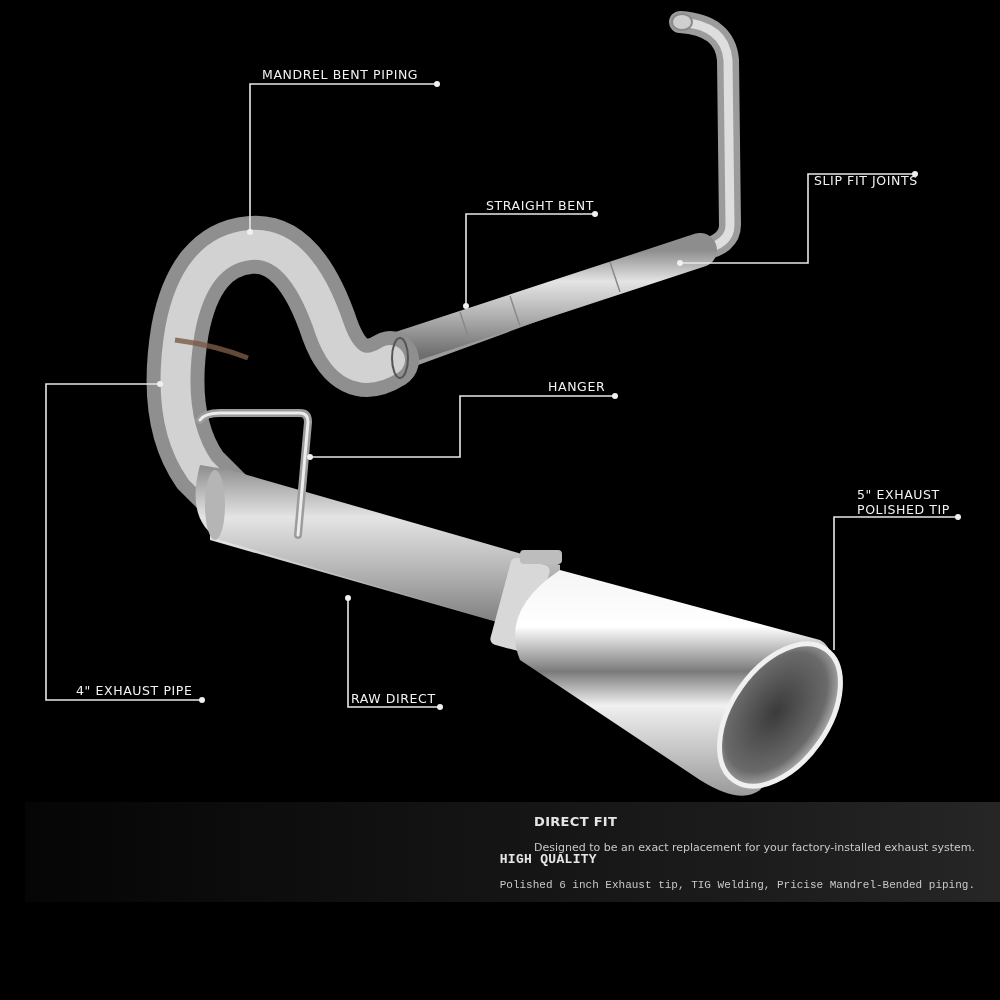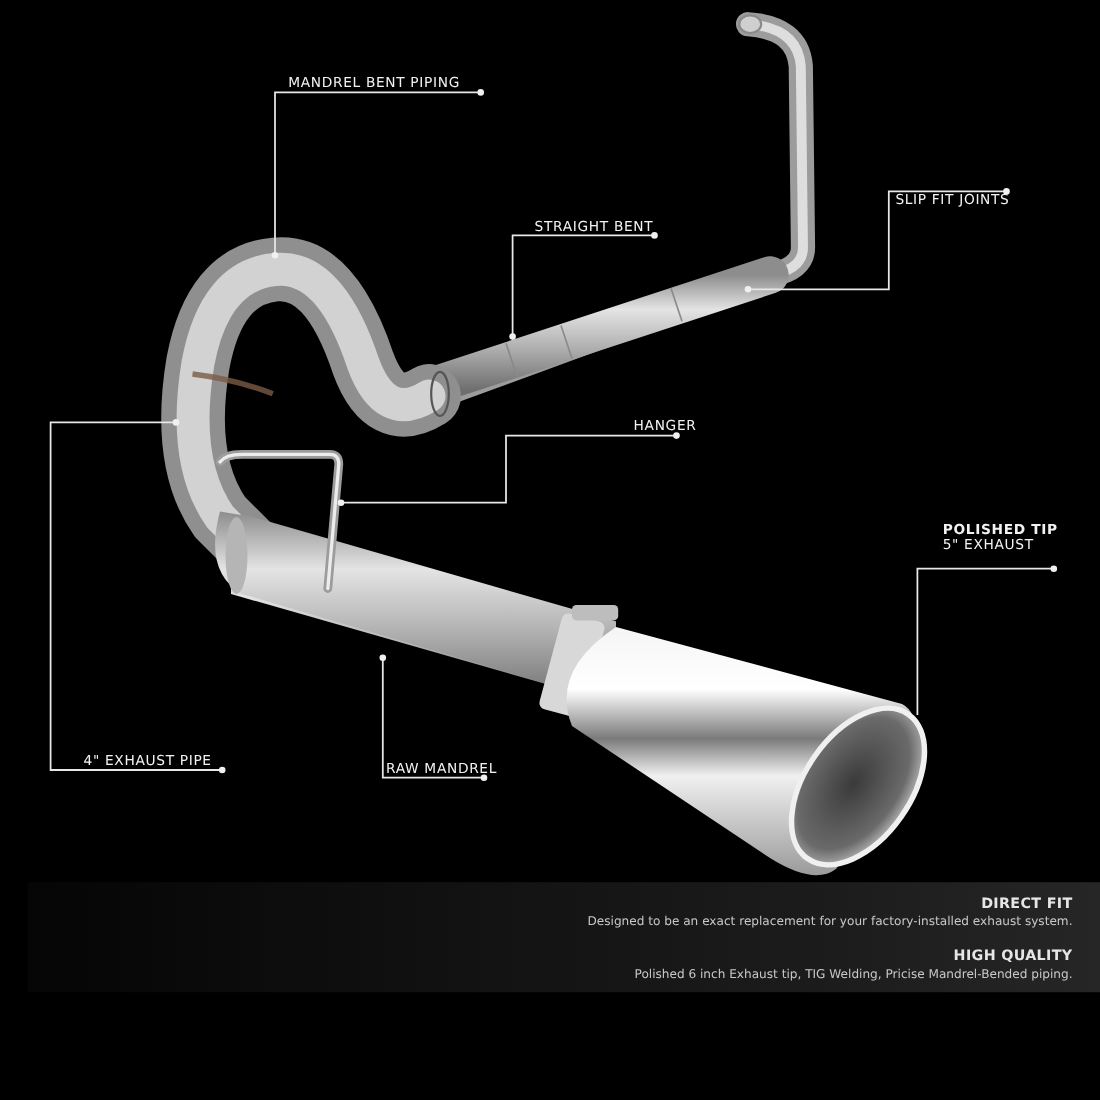--- a/index.html
+++ b/index.html
@@ -2,23 +2,23 @@
 <html><head>
 <meta charset="utf-8">
 <style>
   html, body { margin:0; padding:0; background:#000; }
   body { width:1000px; height:1000px; position:relative; overflow:hidden; font-family:"DejaVu Sans", sans-serif; }
   #stage { position:absolute; left:0; top:0; width:1000px; height:1000px; background:#000; }
   svg.art { position:absolute; left:0; top:0; }
   .label { position:absolute; color:#f2f2f2; font-size:12.5px; letter-spacing:0.6px; white-space:nowrap; line-height:14px; }
   .banner { position:absolute; left:25px; top:802px; width:975px; height:100px;
     background:linear-gradient(90deg,#050505 0%,#101010 35%,#1c1c1c 75%,#262626 100%); }
-  .banner .block { position:absolute; right:25px; text-align:right; color:#d8d8d8; }
+  .banner .block { position:absolute; right:25px; text-align:left; color:#d8d8d8; }
   .banner .title { font-size:13px; font-weight:bold; color:#e6e6e6; letter-spacing:0.3px; }
-  .banner .desc { font-size:11px; color:#c8c8c8; margin-top:2px; }
+  .banner .desc { font-size:11px; color:#c8c8c8; margin-top:12px; }
 </style>
 </head>
 <body>
 
 <div id="stage">
 
   <svg class="art" width="1000" height="1000" viewBox="0 0 1000 1000">
     <defs>
       <linearGradient id="pipeG" x1="0" y1="0" x2="0" y2="1">
         <stop offset="0" stop-color="#8d8d8d"></stop>
@@ -108,30 +108,30 @@
       <circle cx="160" cy="384" r="3"></circle>
       <circle cx="202" cy="700" r="3"></circle>
       <circle cx="348" cy="598" r="3"></circle>
       <circle cx="440" cy="707" r="3"></circle>
     </g>
   </svg>
 
   <div class="label" style="left:262px; top:68px;">MANDREL BENT PIPING</div>
   <div class="label" style="left:814px; top:158px;margin-top:16px;">SLIP FIT JOINTS</div>
   <div class="label" style="left:486px; top:199px;">STRAIGHT BENT</div>
-  <div class="label" style="left:576px; top:380px;">HANGER</div>
+  <div class="label" style="left:548px; top:380px;">HANGER</div>
   <div class="label" style="left:857px; top:488px;">5" EXHAUST</div>
-  <div class="label" style="left:857px; top:474px;font-weight:bold;">POLISHED TIP</div>
+  <div class="label" style="left:857px; top:503px;">POLISHED TIP</div>
   <div class="label" style="left:76px; top:684px;">4" EXHAUST PIPE</div>
-  <div class="label" style="left:351px; top:692px;">RAW MANDREL</div>
+  <div class="label" style="left:351px; top:692px;">RAW DIRECT</div>
 
   <div class="banner">
     <div class="block" style="top:12px;">
       <div class="title">DIRECT FIT</div>
       <div class="desc">Designed to be an exact replacement for your factory-installed exhaust system.</div>
     </div>
-    <div class="block" style="top:60px;">
+    <div class="block" style="top:50px;font-family:Liberation Mono, monospace;">
       <div class="title">HIGH QUALITY</div>
       <div class="desc">Polished 6 inch Exhaust tip, TIG Welding, Pricise Mandrel-Bended piping.</div>
     </div>
   </div>
 
 </div>
 
 </body></html>

